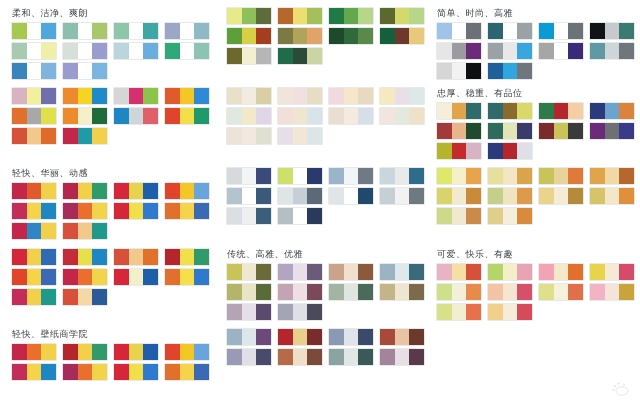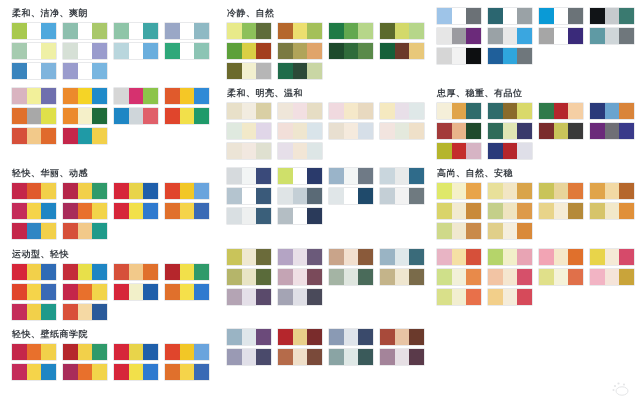--- a/index.html
+++ b/index.html
@@ -11,21 +11,20 @@
     position:relative;
   }
   #board{
     position:relative;
     width:640px;height:407px;
     display:grid;
     grid-template-columns:215px 210px 215px;
     grid-template-rows:repeat(5,1fr);
     box-sizing:border-box;
     padding:6px 0 0 0;
-    font-weight:bold;
   }
   .section{
     position:relative;
     box-sizing:border-box;
     padding-left:12px;
     padding-top:2px;
   }
   .sec-label{
     font-size:9px;
     line-height:11px;
@@ -120,21 +119,20 @@
           <div class="cell" title="#7fb4dd" style="background: rgb(127, 180, 221);"></div>
         </div>
         <div class="swatch">
           <div class="cell" title="#9a9ccd" style="background: rgb(154, 156, 205);"></div>
           <div class="cell" title="#ffffff" style="background: rgb(255, 255, 255);"></div>
           <div class="cell" title="#79b6e0" style="background: rgb(121, 182, 224);"></div>
         </div>
       </div>
     </div>
     <div class="section">
-      <div class="sec-label">冷静、自然</div>
       <div class="groups">
         <div class="swatch">
           <div class="cell" title="#e8ea8a" style="background: rgb(232, 234, 138);"></div>
           <div class="cell" title="#8dc05a" style="background: rgb(141, 192, 90);"></div>
           <div class="cell" title="#5e6b3a" style="background: rgb(94, 107, 58);"></div>
         </div>
         <div class="swatch">
           <div class="cell" title="#b5672c" style="background: rgb(181, 103, 44);"></div>
           <div class="cell" title="#ecdf6f" style="background: rgb(236, 223, 111);"></div>
           <div class="cell" title="#a4c05a" style="background: rgb(164, 192, 90);"></div>
@@ -175,20 +173,21 @@
           <div class="cell" title="#b6b6b6" style="background: rgb(182, 182, 182);"></div>
         </div>
         <div class="swatch">
           <div class="cell" title="#1f6b4a" style="background: rgb(31, 107, 74);"></div>
           <div class="cell" title="#2c4a38" style="background: rgb(44, 74, 56);"></div>
           <div class="cell" title="#c9d6a4" style="background: rgb(201, 214, 164);"></div>
         </div>
       </div>
     </div>
     <div class="section">
+      <div class="sec-label">简单、时尚、高雅</div>
       <div class="groups">
         <div class="swatch">
           <div class="cell" title="#9ec4e8" style="background: rgb(158, 196, 232);"></div>
           <div class="cell" title="#ffffff" style="background: rgb(255, 255, 255);"></div>
           <div class="cell" title="#6b7176" style="background: rgb(107, 113, 118);"></div>
         </div>
         <div class="swatch">
           <div class="cell" title="#2b6670" style="background: rgb(43, 102, 112);"></div>
           <div class="cell" title="#ffffff" style="background: rgb(255, 255, 255);"></div>
           <div class="cell" title="#9aa2a6" style="background: rgb(154, 162, 166);"></div>
@@ -283,21 +282,20 @@
           <div class="cell" title="#e06a2c" style="background: rgb(224, 106, 44);"></div>
         </div>
         <div class="swatch">
           <div class="cell" title="#c4264a" style="background: rgb(196, 38, 74);"></div>
           <div class="cell" title="#1f9aa6" style="background: rgb(31, 154, 166);"></div>
           <div class="cell" title="#f2d04a" style="background: rgb(242, 208, 74);"></div>
         </div>
       </div>
     </div>
     <div class="section">
-      <div class="sec-label">柔和、明亮、温和</div>
       <div class="groups">
         <div class="swatch">
           <div class="cell" title="#e8e0c9" style="background: rgb(232, 224, 201);"></div>
           <div class="cell" title="#f2ece0" style="background: rgb(242, 236, 224);"></div>
           <div class="cell" title="#d9cfa4" style="background: rgb(217, 207, 164);"></div>
         </div>
         <div class="swatch">
           <div class="cell" title="#efe6d9" style="background: rgb(239, 230, 217);"></div>
           <div class="cell" title="#f2dfe2" style="background: rgb(242, 223, 226);"></div>
           <div class="cell" title="#e6ddc4" style="background: rgb(230, 221, 196);"></div>
@@ -502,21 +500,20 @@
           <div class="cell" title="#3a5f7a" style="background: rgb(58, 95, 122);"></div>
         </div>
         <div class="swatch">
           <div class="cell" title="#b4bec4" style="background: rgb(180, 190, 196);"></div>
           <div class="cell" title="#ffffff" style="background: rgb(255, 255, 255);"></div>
           <div class="cell" title="#2a3a5a" style="background: rgb(42, 58, 90);"></div>
         </div>
       </div>
     </div>
     <div class="section">
-      <div class="sec-label">高尚、自然、安稳</div>
       <div class="groups">
         <div class="swatch">
           <div class="cell" title="#dfe86a" style="background: rgb(223, 232, 106);"></div>
           <div class="cell" title="#f5f0c9" style="background: rgb(245, 240, 201);"></div>
           <div class="cell" title="#e8a44a" style="background: rgb(232, 164, 74);"></div>
         </div>
         <div class="swatch">
           <div class="cell" title="#e8e09a" style="background: rgb(232, 224, 154);"></div>
           <div class="cell" title="#f2e6c4" style="background: rgb(242, 230, 196);"></div>
           <div class="cell" title="#d9a44a" style="background: rgb(217, 164, 74);"></div>
@@ -557,21 +554,20 @@
           <div class="cell" title="#c98a4a" style="background: rgb(201, 138, 74);"></div>
         </div>
         <div class="swatch">
           <div class="cell" title="#e0cf8a" style="background: rgb(224, 207, 138);"></div>
           <div class="cell" title="#f5eedd" style="background: rgb(245, 238, 221);"></div>
           <div class="cell" title="#d98a3a" style="background: rgb(217, 138, 58);"></div>
         </div>
       </div>
     </div>
     <div class="section">
-      <div class="sec-label">运动型、轻快</div>
       <div class="groups">
         <div class="swatch">
           <div class="cell" title="#d6263a" style="background: rgb(214, 38, 58);"></div>
           <div class="cell" title="#f2d04a" style="background: rgb(242, 208, 74);"></div>
           <div class="cell" title="#2f6bb5" style="background: rgb(47, 107, 181);"></div>
         </div>
         <div class="swatch">
           <div class="cell" title="#c42c3a" style="background: rgb(196, 44, 58);"></div>
           <div class="cell" title="#e8e04a" style="background: rgb(232, 224, 74);"></div>
           <div class="cell" title="#1f86c4" style="background: rgb(31, 134, 196);"></div>
@@ -612,20 +608,21 @@
           <div class="cell" title="#1f9a8a" style="background: rgb(31, 154, 138);"></div>
         </div>
         <div class="swatch">
           <div class="cell" title="#d9503a" style="background: rgb(217, 80, 58);"></div>
           <div class="cell" title="#f5d9a4" style="background: rgb(245, 217, 164);"></div>
           <div class="cell" title="#2a5a9a" style="background: rgb(42, 90, 154);"></div>
         </div>
       </div>
     </div>
     <div class="section">
+      <div class="sec-label">传统、高雅、优雅</div>
       <div class="groups">
         <div class="swatch">
           <div class="cell" title="#c9c45a" style="background: rgb(201, 196, 90);"></div>
           <div class="cell" title="#efe8d0" style="background: rgb(239, 232, 208);"></div>
           <div class="cell" title="#6b6b3a" style="background: rgb(107, 107, 58);"></div>
         </div>
         <div class="swatch">
           <div class="cell" title="#b4a4c4" style="background: rgb(180, 164, 196);"></div>
           <div class="cell" title="#e8dfe8" style="background: rgb(232, 223, 232);"></div>
           <div class="cell" title="#6b5a7a" style="background: rgb(107, 90, 122);"></div>
@@ -666,20 +663,21 @@
           <div class="cell" title="#5a4a6b" style="background: rgb(90, 74, 107);"></div>
         </div>
         <div class="swatch">
           <div class="cell" title="#a4a4b4" style="background: rgb(164, 164, 180);"></div>
           <div class="cell" title="#dfdfe6" style="background: rgb(223, 223, 230);"></div>
           <div class="cell" title="#4a4a5a" style="background: rgb(74, 74, 90);"></div>
         </div>
       </div>
     </div>
     <div class="section">
+      <div class="sec-label">可爱、快乐、有趣</div>
       <div class="groups">
         <div class="swatch">
           <div class="cell" title="#e8b4c4" style="background: rgb(232, 180, 196);"></div>
           <div class="cell" title="#f5e0a4" style="background: rgb(245, 224, 164);"></div>
           <div class="cell" title="#d6503a" style="background: rgb(214, 80, 58);"></div>
         </div>
         <div class="swatch">
           <div class="cell" title="#b5d46a" style="background: rgb(181, 212, 106);"></div>
           <div class="cell" title="#f2efc9" style="background: rgb(242, 239, 201);"></div>
           <div class="cell" title="#e8a4b4" style="background: rgb(232, 164, 180);"></div>

